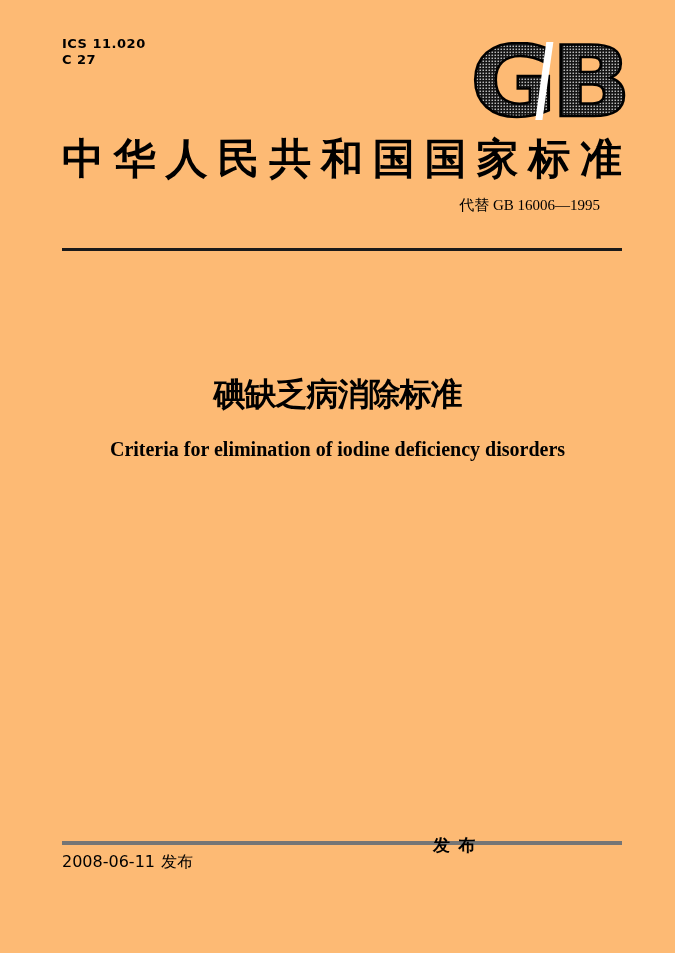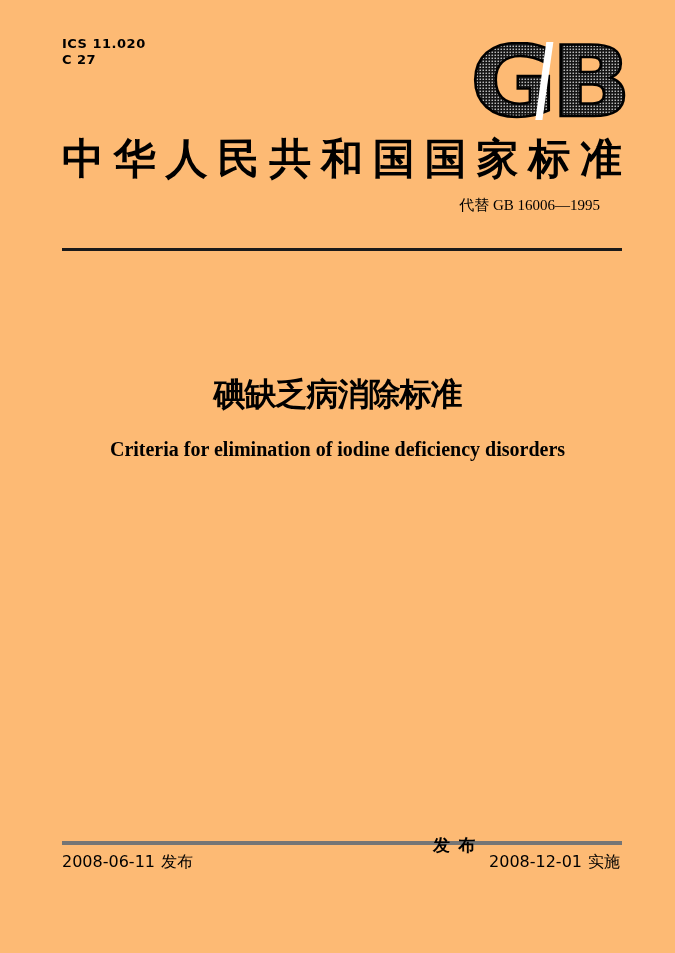--- a/index.html
+++ b/index.html
@@ -197,23 +197,20 @@
   <div class="rule-top"></div>
 
   <div class="doc-title-zh">碘缺乏病消除标准</div>
 
   <div class="doc-title-en">Criteria for elimination of iodine deficiency disorders</div>
 
   <div class="date-row">
     <div class="date-left">
       <span>2008-06-11</span><span class="date-label">发布</span>
     </div>
-    <div class="date-right">
-      <span>2008-12-01</span><span class="date-label">实施</span>
-    </div>
   </div>
 
   <div class="rule-bottom"></div>
 
 
   <div class="publish-label">发 布</div>
 
 </div>
 
 </body></html>

